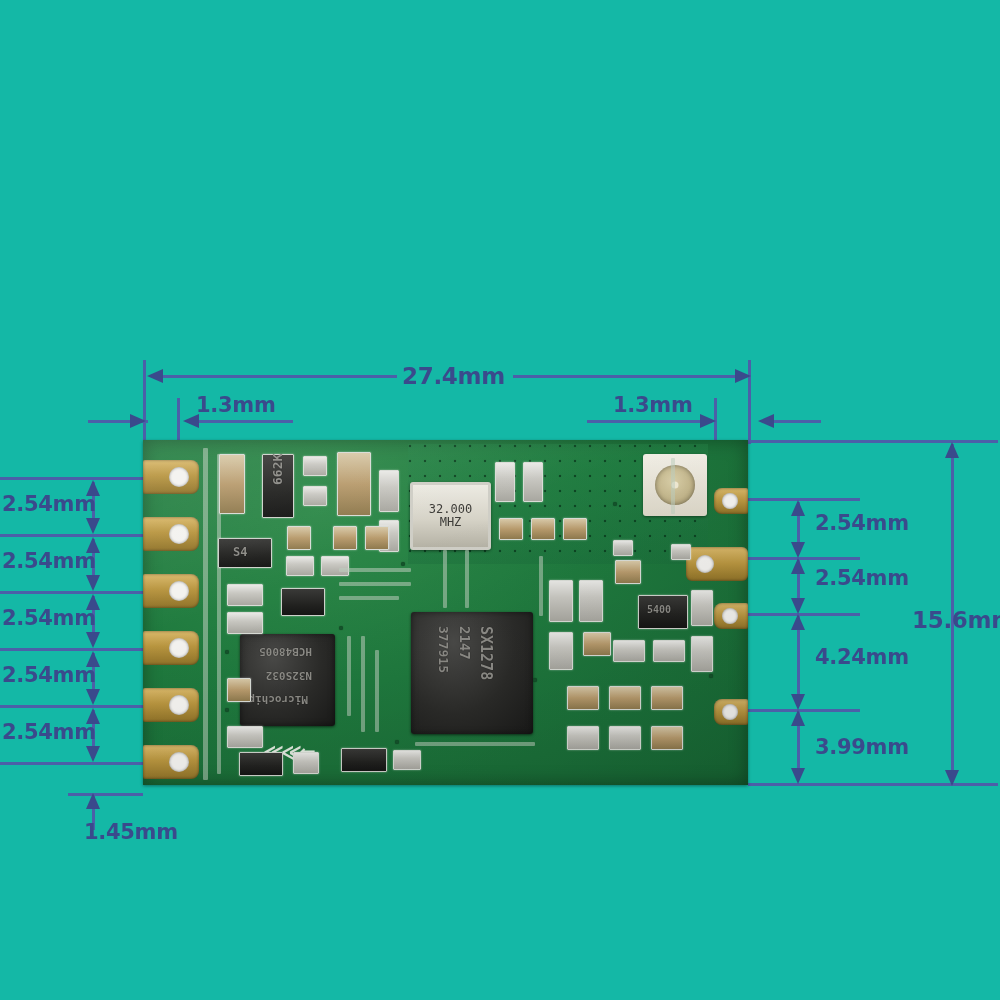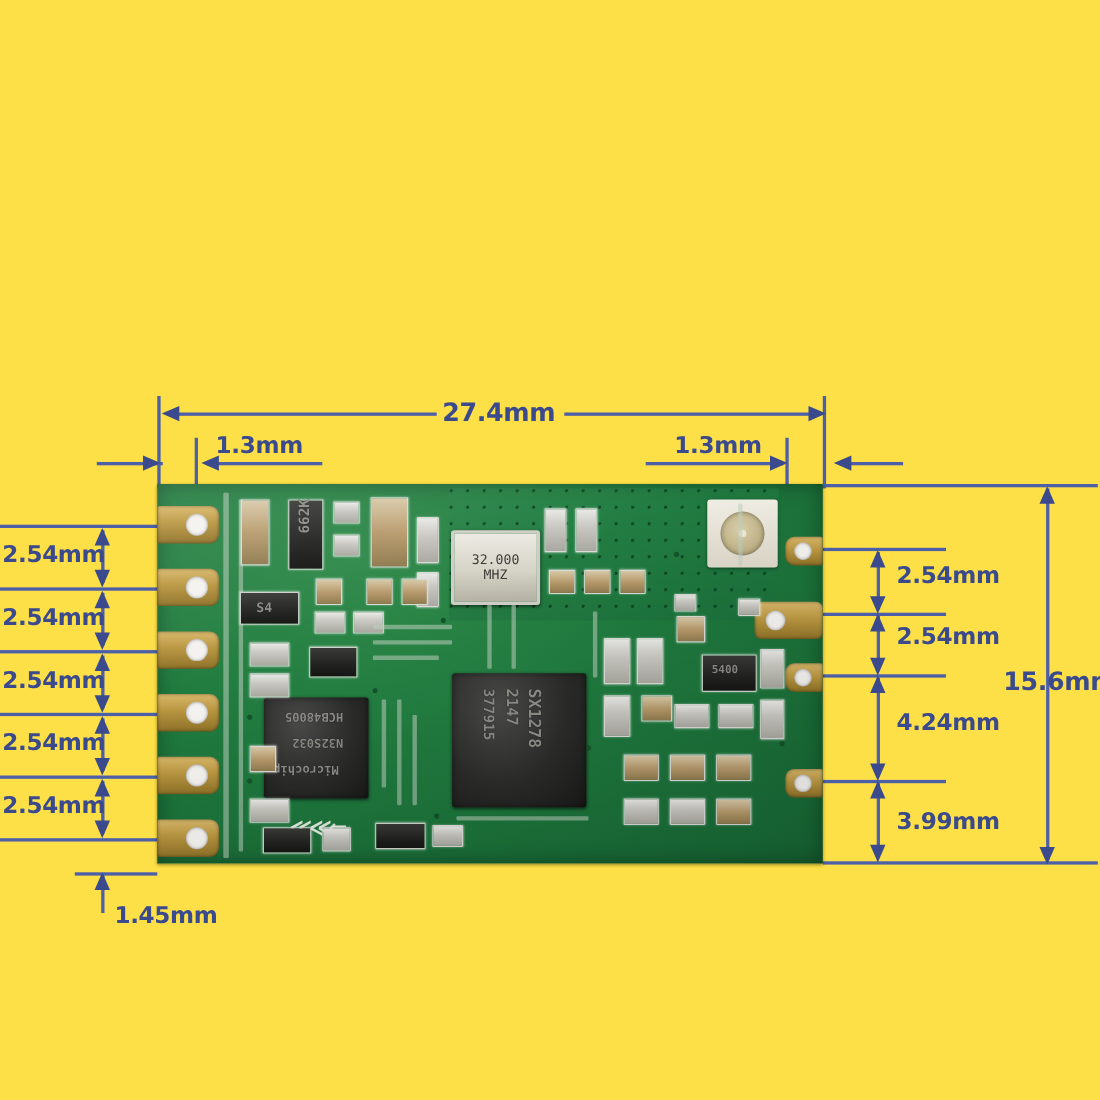--- a/index.html
+++ b/index.html
@@ -5,21 +5,21 @@
   html, body {
     margin: 0; padding: 0;
     width: 1000px; height: 1000px;
     background: #ffffff;
     font-family: "DejaVu Sans", sans-serif;
     overflow: hidden;
   }
   #stage {
     position: relative;
     width: 1000px; height: 1000px;
-    background: #fde047;
+    background: #14b8a6;
   }
   
   .dim-label {
     position: absolute;
     color: #3a4a8c;
     font-weight: bold;
     font-family: "DejaVu Sans", sans-serif;
     white-space: nowrap;
     letter-spacing: -0.3px;
   }
@@ -239,21 +239,21 @@
   <div class="arrow arr-down" style="left:86px; top:689px;"></div>
   <div class="dim-label" style="left:2px; top:663px; font-size:21px;">2.54mm</div>
 
   <div class="dline" style="left:92px; top:710px; width:3px; height:48px;"></div>
   <div class="arrow arr-up" style="left:86px; top:708px;"></div>
   <div class="arrow arr-down" style="left:86px; top:746px;"></div>
   <div class="dim-label" style="left:2px; top:720px; font-size:21px;">2.54mm</div>
 
   <div class="dline" style="left:92px; top:795px; width:3px; height:35px;"></div>
   <div class="arrow arr-up" style="left:86px; top:793px;"></div>
-  <div class="dim-label" style="left:104px; top:820px; font-size:21px;">1.45mm</div>
+  <div class="dim-label" style="left:84px; top:820px; font-size:21px;">1.45mm</div>
 
   <div class="ext" style="left:748px; top:498px; width:112px; height:3px;"></div>
   <div class="ext" style="left:748px; top:557px; width:112px; height:3px;"></div>
   <div class="ext" style="left:748px; top:613px; width:112px; height:3px;"></div>
   <div class="ext" style="left:748px; top:709px; width:112px; height:3px;"></div>
   <div class="ext" style="left:748px; top:783px; width:250px; height:3px;"></div>
   <div class="ext" style="left:748px; top:440px; width:250px; height:3px;"></div>
 
   <div class="dline" style="left:797px; top:502px; width:3px; height:52px;"></div>
   <div class="arrow arr-up" style="left:791px; top:500px;"></div>

